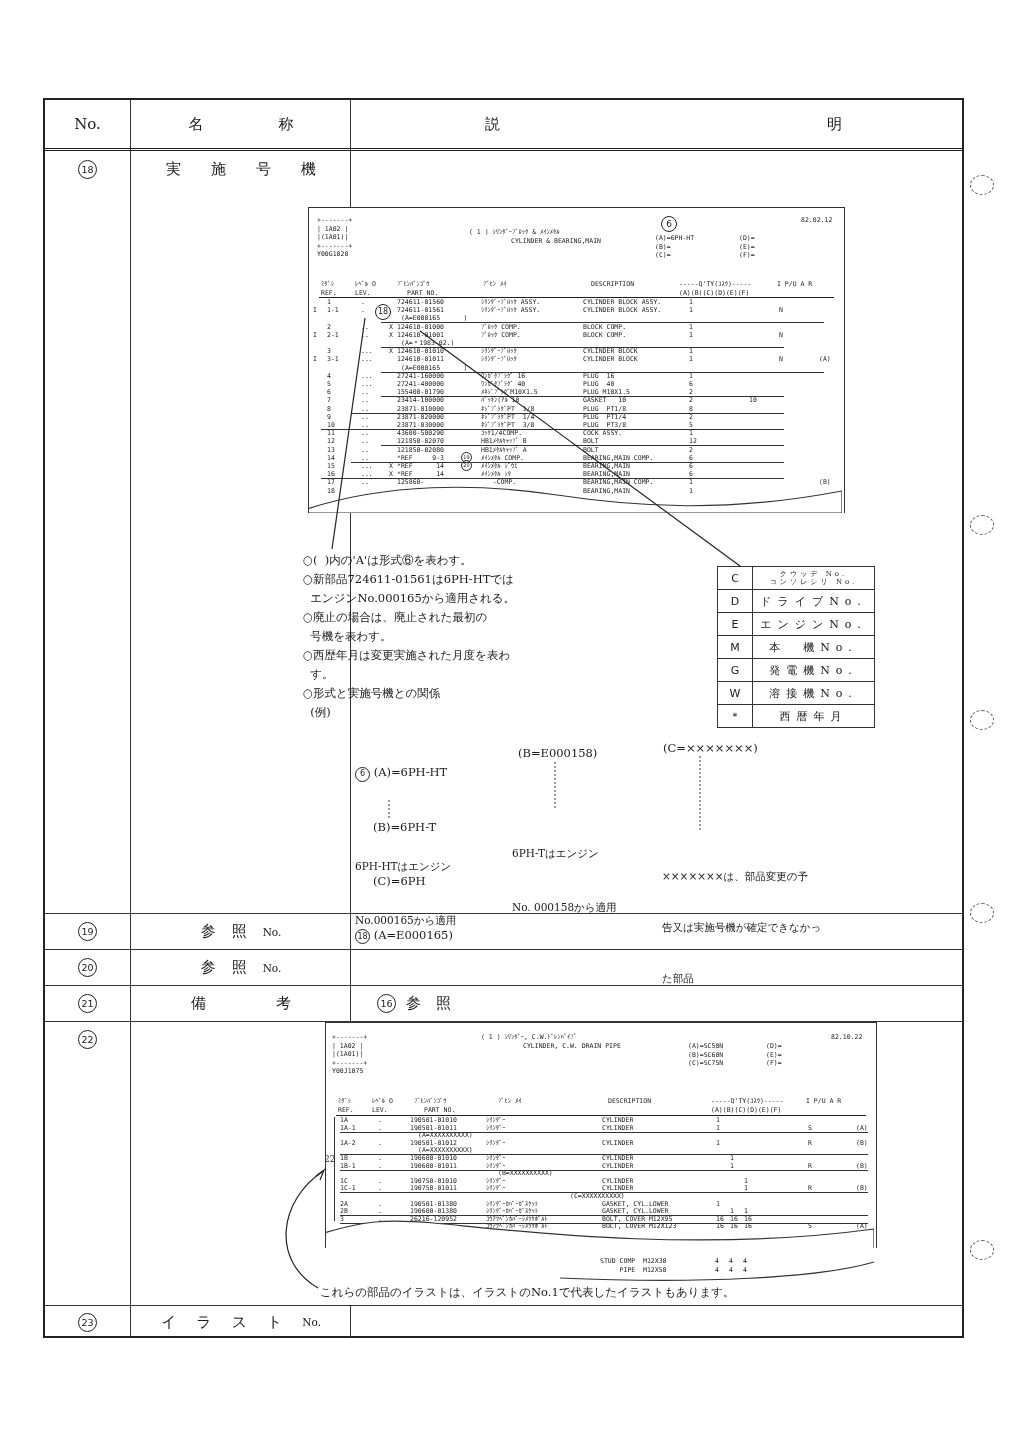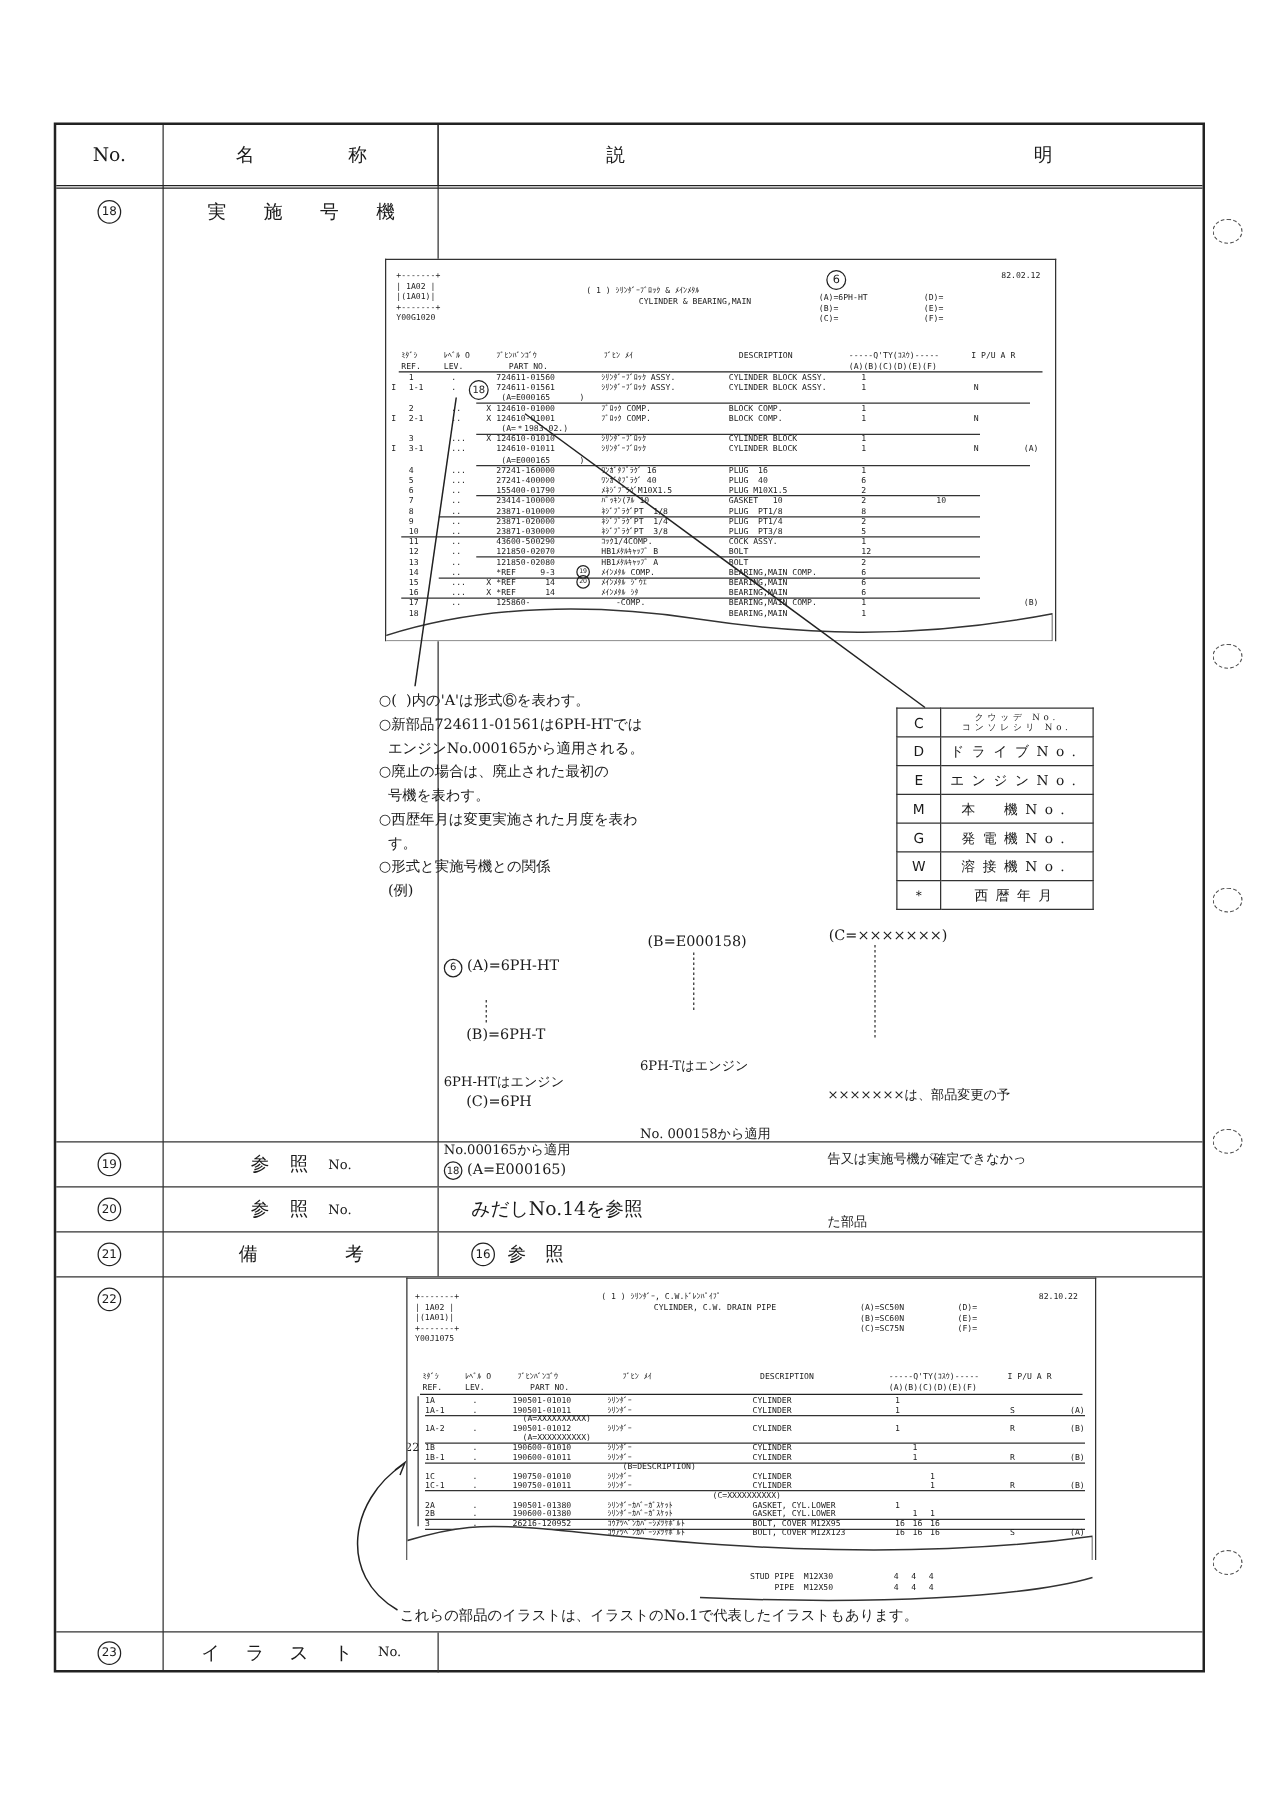--- a/index.html
+++ b/index.html
@@ -80,21 +80,20 @@
 
   <div class="row" style="top:850px; height:36px;">
     <div class="cell c-no">
         <span class="circ">20</span>
       </div>
     <div class="cell c-name" style="justify-content:center; gap:16px;">
       <span>参</span>
       <span>照</span>
       <span class="small">No.</span>
     </div>
-    <div class="cell c-desc">みだしNo.14を参照</div>
     <div class="vline" style="left:305px"></div>
   </div>
 
   <div class="row" style="top:886px; height:36px;">
     <div class="cell c-no">
         <span class="circ">21</span>
       </div>
     <div class="cell c-name" style="justify-content:center; gap:70px;">
       <span>備</span>
       <span>考</span>
@@ -332,42 +331,42 @@
       <div class="pr-row" style="top: 0px;"><span style="left: 14px;">1A</span><span style="left: 52px;">.</span><span style="left: 84px;">190501-01010</span><span style="left: 160px;">ｼﾘﾝﾀﾞｰ</span><span style="left: 276px;">CYLINDER</span><span style="left: 390px;">1</span><span style="left: 404px;"></span><span style="left: 418px;"></span><span style="left: 482px;"></span><span style="left: 530px;"></span></div>
       <div class="pr-row" style="top: 7.6px;"><span style="left: 14px;">1A-1</span><span style="left: 52px;">.</span><span style="left: 84px;">190501-01011</span><span style="left: 160px;">ｼﾘﾝﾀﾞｰ</span><span style="left: 276px;">CYLINDER</span><span style="left: 390px;">1</span><span style="left: 404px;"></span><span style="left: 418px;"></span><span style="left: 482px;">S</span><span style="left: 530px;">(A)</span></div>
       <div style="position: absolute; left: 14px; right: 8px; top: 15.6px; border-top: 1px solid rgb(51, 51, 51);"></div>
       <div class="pr-row" style="top: 15.2px;"><span style="left: 92px;">(A=XXXXXXXXXX)</span></div>
       <div class="pr-row" style="top: 22.8px;"><span style="left: 14px;">1A-2</span><span style="left: 52px;">.</span><span style="left: 84px;">190501-01012</span><span style="left: 160px;">ｼﾘﾝﾀﾞｰ</span><span style="left: 276px;">CYLINDER</span><span style="left: 390px;">1</span><span style="left: 404px;"></span><span style="left: 418px;"></span><span style="left: 482px;">R</span><span style="left: 530px;">(B)</span></div>
       <div class="pr-row" style="top: 30.4px;"><span style="left: 92px;">(A=XXXXXXXXXX)</span></div>
       <div style="position: absolute; left: 14px; right: 8px; top: 38.4px; border-top: 1px solid rgb(51, 51, 51);"></div>
       <div class="pr-row" style="top: 38px;"><span style="left: 14px;">1B</span><span style="left: 52px;">.</span><span style="left: 84px;">190600-01010</span><span style="left: 160px;">ｼﾘﾝﾀﾞｰ</span><span style="left: 276px;">CYLINDER</span><span style="left: 390px;"></span><span style="left: 404px;">1</span><span style="left: 418px;"></span><span style="left: 482px;"></span><span style="left: 530px;"></span></div>
       <div class="pr-row" style="top: 45.6px;"><span style="left: 14px;">1B-1</span><span style="left: 52px;">.</span><span style="left: 84px;">190600-01011</span><span style="left: 160px;">ｼﾘﾝﾀﾞｰ</span><span style="left: 276px;">CYLINDER</span><span style="left: 390px;"></span><span style="left: 404px;">1</span><span style="left: 418px;"></span><span style="left: 482px;">R</span><span style="left: 530px;">(B)</span></div>
       <div style="position: absolute; left: 14px; right: 8px; top: 53.6px; border-top: 1px solid rgb(51, 51, 51);"></div>
-      <div class="pr-row" style="top: 53.2px;"><span style="left: 172px;">(B=DESCRIPTION)</span></div>
+      <div class="pr-row" style="top: 53.2px;"><span style="left: 172px;">(B=XXXXXXXXXX)</span></div>
       <div class="pr-row" style="top: 60.8px;"><span style="left: 14px;">1C</span><span style="left: 52px;">.</span><span style="left: 84px;">190750-01010</span><span style="left: 160px;">ｼﾘﾝﾀﾞｰ</span><span style="left: 276px;">CYLINDER</span><span style="left: 390px;"></span><span style="left: 404px;"></span><span style="left: 418px;">1</span><span style="left: 482px;"></span><span style="left: 530px;"></span></div>
       <div class="pr-row" style="top: 68.4px;"><span style="left: 14px;">1C-1</span><span style="left: 52px;">.</span><span style="left: 84px;">190750-01011</span><span style="left: 160px;">ｼﾘﾝﾀﾞｰ</span><span style="left: 276px;">CYLINDER</span><span style="left: 390px;"></span><span style="left: 404px;"></span><span style="left: 418px;">1</span><span style="left: 482px;">R</span><span style="left: 530px;">(B)</span></div>
       <div style="position: absolute; left: 14px; right: 8px; top: 76.4px; border-top: 1px solid rgb(51, 51, 51);"></div>
       <div class="pr-row" style="top: 76px;"><span style="left: 244px;">(C=XXXXXXXXXX)</span></div>
       <div class="pr-row" style="top: 83.6px;"><span style="left: 14px;">2A</span><span style="left: 52px;">.</span><span style="left: 84px;">190501-01380</span><span style="left: 160px;">ｼﾘﾝﾀﾞｰｶﾊﾞｰｶﾞｽｹｯﾄ</span><span style="left: 276px;">GASKET, CYL.LOWER</span><span style="left: 390px;">1</span><span style="left: 404px;"></span><span style="left: 418px;"></span><span style="left: 482px;"></span><span style="left: 530px;"></span></div>
       <div class="pr-row" style="top: 91.2px;"><span style="left: 14px;">2B</span><span style="left: 52px;">.</span><span style="left: 84px;">190600-01380</span><span style="left: 160px;">ｼﾘﾝﾀﾞｰｶﾊﾞｰｶﾞｽｹｯﾄ</span><span style="left: 276px;">GASKET, CYL.LOWER</span><span style="left: 390px;"></span><span style="left: 404px;">1</span><span style="left: 418px;">1</span><span style="left: 482px;"></span><span style="left: 530px;"></span></div>
       <div style="position: absolute; left: 14px; right: 8px; top: 99.2px; border-top: 1px solid rgb(51, 51, 51);"></div>
       <div class="pr-row" style="top: 98.8px;"><span style="left: 14px;">3</span><span style="left: 52px;">.</span><span style="left: 84px;">26216-120952</span><span style="left: 160px;">ｺｳｱﾂﾍﾞﾝｶﾊﾞｰｼﾒﾂｹﾎﾞﾙﾄ</span><span style="left: 276px;">BOLT, COVER M12X95</span><span style="left: 390px;">16</span><span style="left: 404px;">16</span><span style="left: 418px;">16</span><span style="left: 482px;"></span><span style="left: 530px;"></span></div>
       <div style="position: absolute; left: 14px; right: 8px; top: 106.8px; border-top: 1px solid rgb(51, 51, 51);"></div>
       <div class="pr-row" style="top: 106.4px;"><span style="left: 14px;"></span><span style="left: 52px;"></span><span style="left: 84px;"></span><span style="left: 160px;">ｺｳｱﾂﾍﾞﾝｶﾊﾞｰｼﾒﾂｹﾎﾞﾙﾄ</span><span style="left: 276px;">BOLT, COVER M12X123</span><span style="left: 390px;">16</span><span style="left: 404px;">16</span><span style="left: 418px;">16</span><span style="left: 482px;">S</span><span style="left: 530px;">(A)</span></div>
     </div>
 
   <div class="tl" style="left:-2px; top:132px; font-family:'DejaVu Serif',serif; font-size:9px;">22</div>
   <div style="position:absolute; left:8px; top:94px; width:3px; height:104px; border-left:1px solid #333;"></div>
 
   <svg class="wave" style="top:192px" viewBox="0 0 550 40" preserveAspectRatio="none">
     <path d="M0 18 C 40 6, 60 4, 110 8 S 360 40, 550 14 L550 40 L0 40 Z" fill="#fff" stroke="#333" stroke-width="1.2"></path>
   </svg>
 </div>
 <div id="p2below" style="position:absolute; left:600px; top:1257px; font-family:'DejaVu Sans Mono',monospace; font-size:6.5px; line-height:8.5px;">
-    <div style="position: relative; height: 8.5px; white-space: pre;"><span style="position: absolute; left: 0px;">STUD PIPE  M12X30</span><span style="position: absolute; left: 115px;">4</span><span style="position: absolute; left: 129px;">4</span><span style="position: absolute; left: 143px;">4</span></div>
+    <div style="position: relative; height: 8.5px; white-space: pre;"><span style="position: absolute; left: 0px;">STUD COMP  M12X30</span><span style="position: absolute; left: 115px;">4</span><span style="position: absolute; left: 129px;">4</span><span style="position: absolute; left: 143px;">4</span></div>
     <div style="position: relative; height: 8.5px; white-space: pre;"><span style="position: absolute; left: 0px;">     PIPE  M12X50</span><span style="position: absolute; left: 115px;">4</span><span style="position: absolute; left: 129px;">4</span><span style="position: absolute; left: 143px;">4</span></div>
   </div>
 <svg class="ov" width="1024" height="1447">
   <path d="M560 1278 C 700 1284, 820 1278, 874 1262" fill="none" stroke="#333" stroke-width="1.2"></path>
 </svg>
 
 <div class="note" style="left:320px; top:1283px; font-size:11.5px;">これらの部品のイラストは、イラストのNo.1で代表したイラストもあります。</div>
 
 <svg class="ov" width="1024" height="1447">
   <line x1="365" y1="318" x2="332" y2="549" stroke="#222" stroke-width="1.2"></line>

